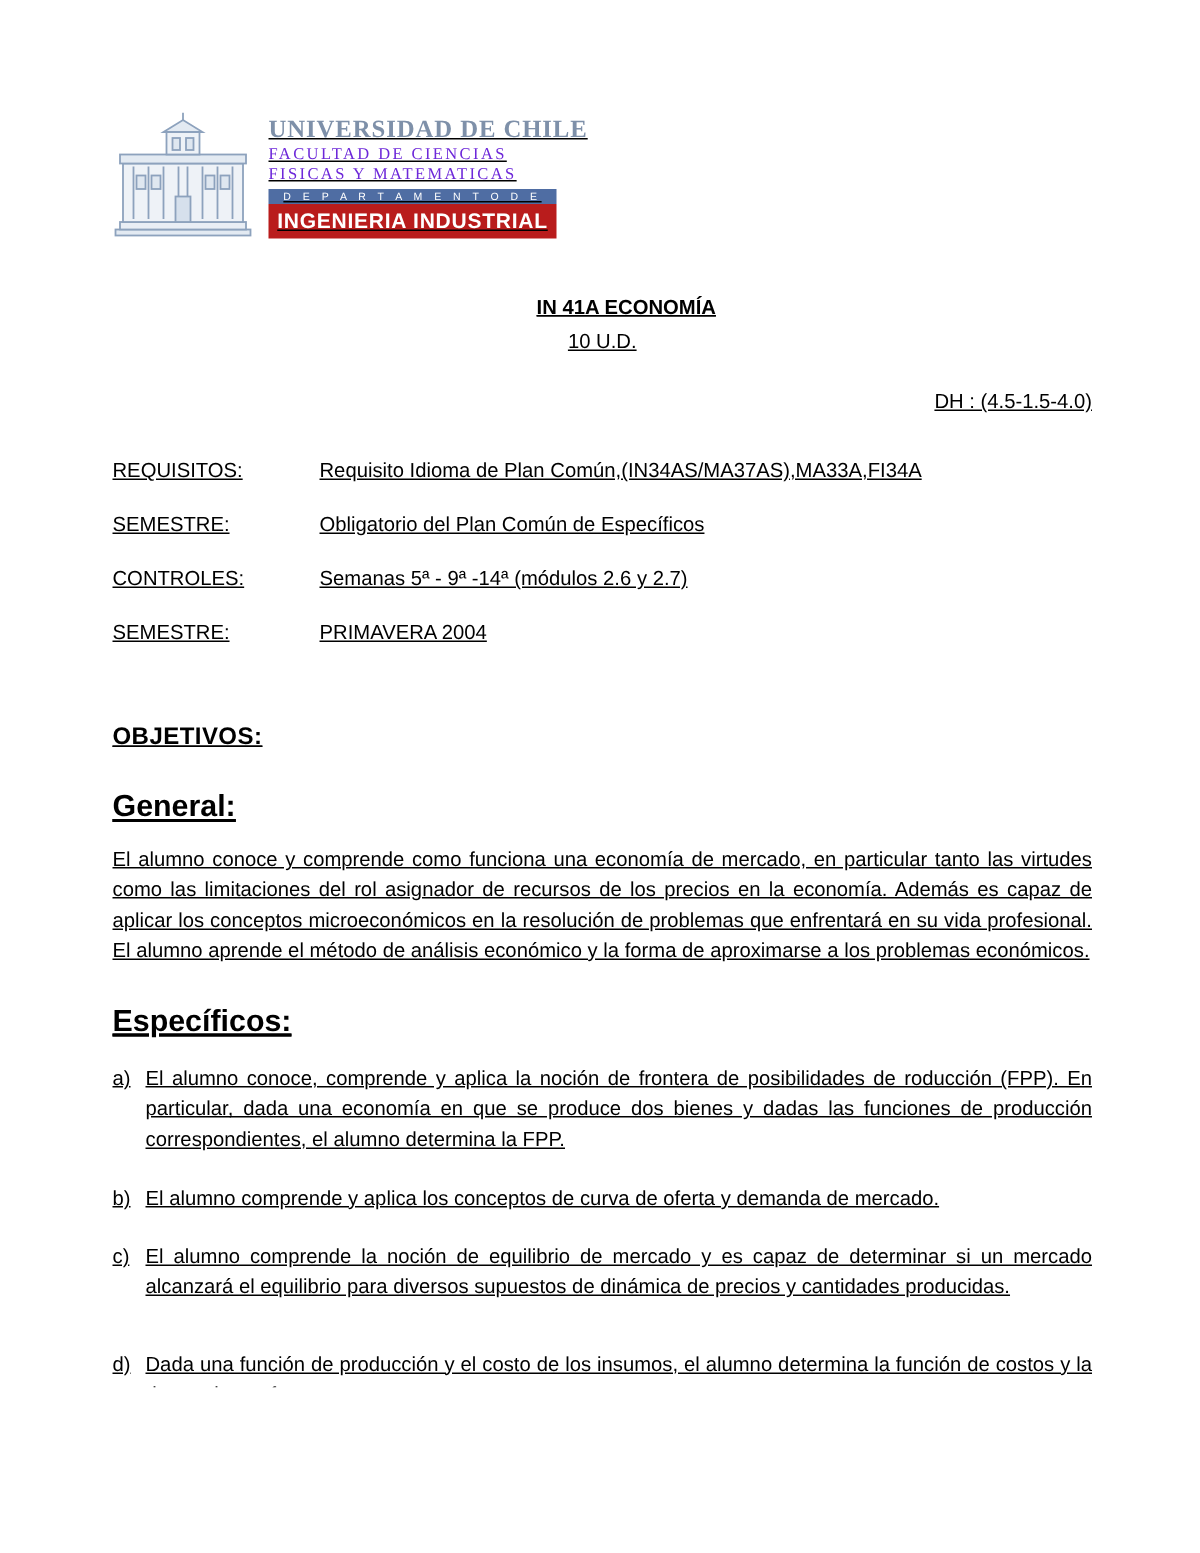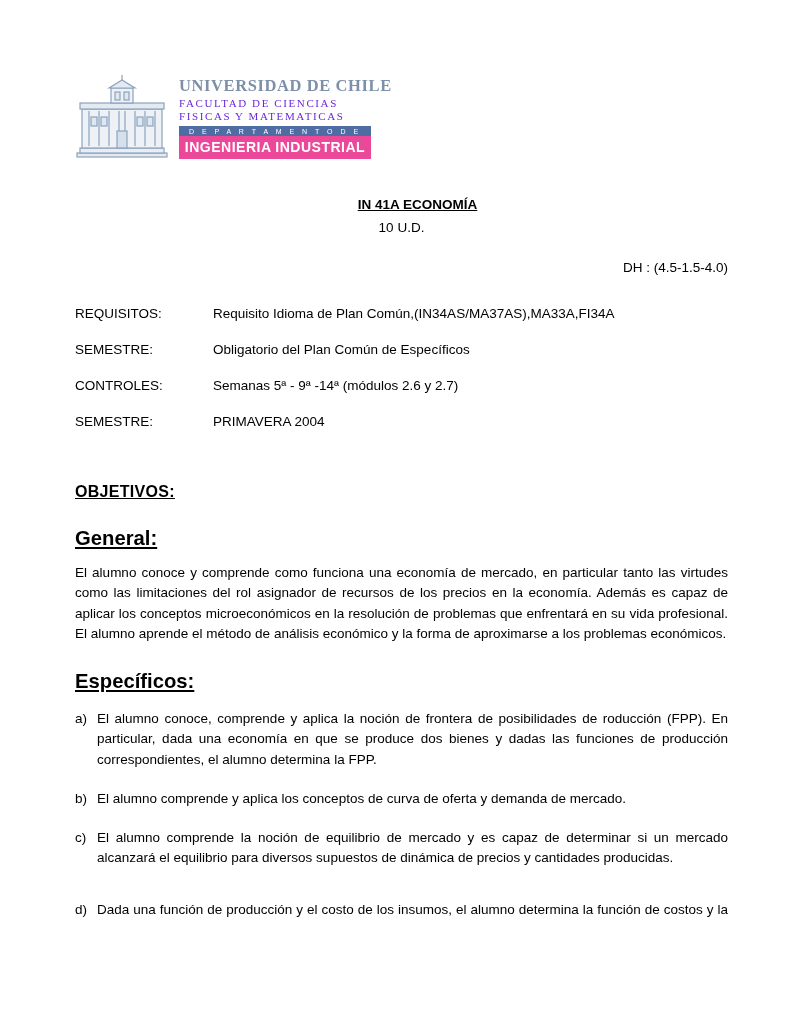--- a/index.html
+++ b/index.html
@@ -8,20 +8,21 @@
     position: relative;
     width: 800px;
     height: 925px;
     margin: 0 auto;
     background: #ffffff;
     color: #000000;
     font-family: "Liberation Sans", sans-serif;
     font-size: 13.5px;
     padding: 75px 72px 0 75px;
     overflow: hidden;
+    text-decoration: underline;
   }
 
   
   .logo { display: flex; align-items: flex-start; gap: 10px; }
   .crest { flex-shrink: 0; }
   .logo-text { width: 192px; padding-top: 1px; }
   .logo-line1 {
     font-family: "Liberation Serif", serif;
     font-weight: bold;
     font-size: 16.5px;
@@ -42,21 +43,21 @@
     background: #4f6da3;
     color: #ffffff;
     font-size: 7px;
     letter-spacing: 3px;
     text-align: center;
     padding: 2px 0 1px 0;
     white-space: nowrap;
     overflow: hidden;
   }
   .dept-main {
-    background: #ec4899;
+    background: #b91c1c;
     color: #ffffff;
     font-weight: bold;
     font-size: 14px;
     letter-spacing: 0.5px;
     text-align: center;
     padding: 3px 0 4px 0;
     white-space: nowrap;
     overflow: hidden;
   }
 

